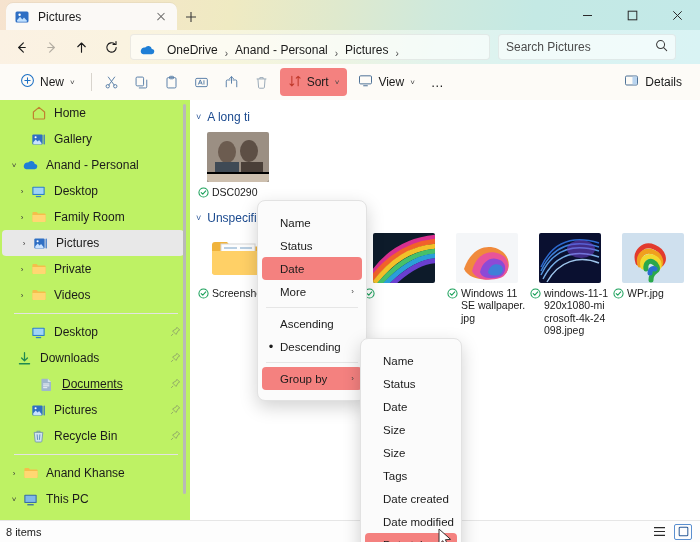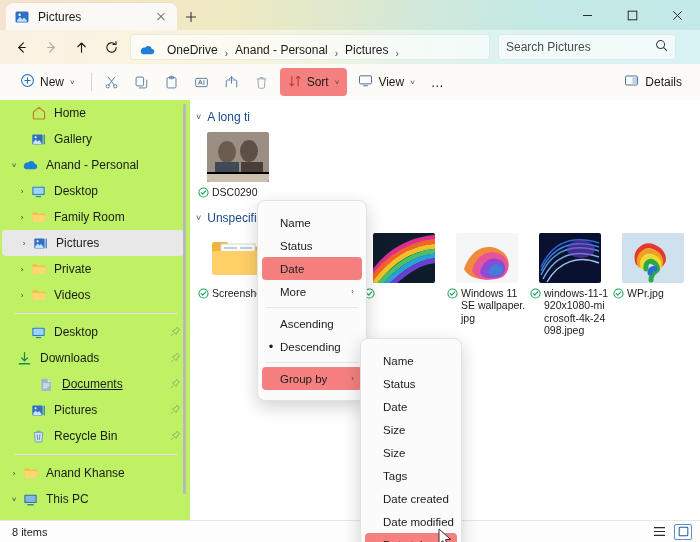--- a/index.html
+++ b/index.html
@@ -140,21 +140,21 @@
   .mi .marrow { font-size: 8px; color: #444; margin-left: 6px; }
   .mi.hl { background: #f4817f; }
   .mdiv { height: 1px; background: #e6e6e6; margin: 4px 8px; }
 
   .cursor { position: absolute; left: 438px; top: 428px; z-index: 90; }
 
   
   .statusbar { position: absolute; bottom: 0; left: 0; width: 700px; height: 22px;
                background: #fdfdfd; border-top: 1px solid #e6e6e6;
                display: flex; align-items: center; }
-  .statusbar .st { font-size: 11px; color: #1b1b1b; margin-left: 12px; }
+  .statusbar .st { font-size: 11px; color: #1b1b1b; margin-left: 6px; }
   .viewtoggles { position: absolute; right: 8px; display: flex; gap: 6px; align-items: center; }
   .vt { width: 18px; height: 16px; display: flex; align-items: center; justify-content: center; }
   .vt.active { border: 1px solid #5a8fd0; border-radius: 2px; }
 </style>
 </head>
 <body>
 
 <div class="window">
 
   <div class="titlebar">

